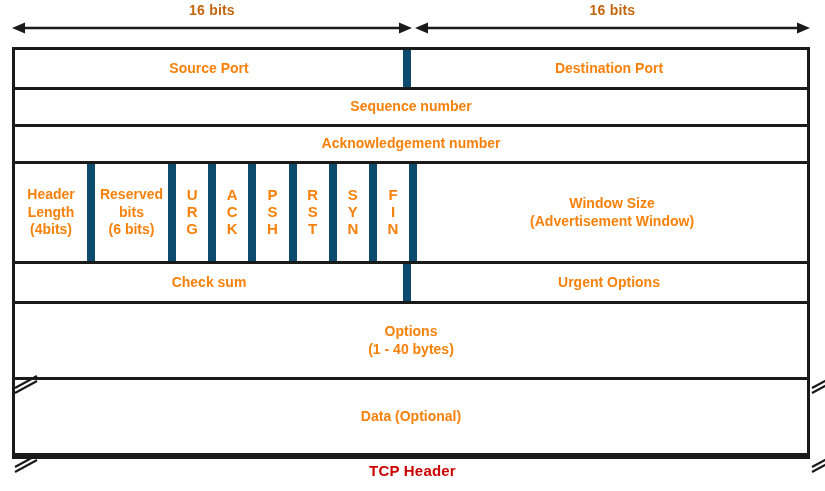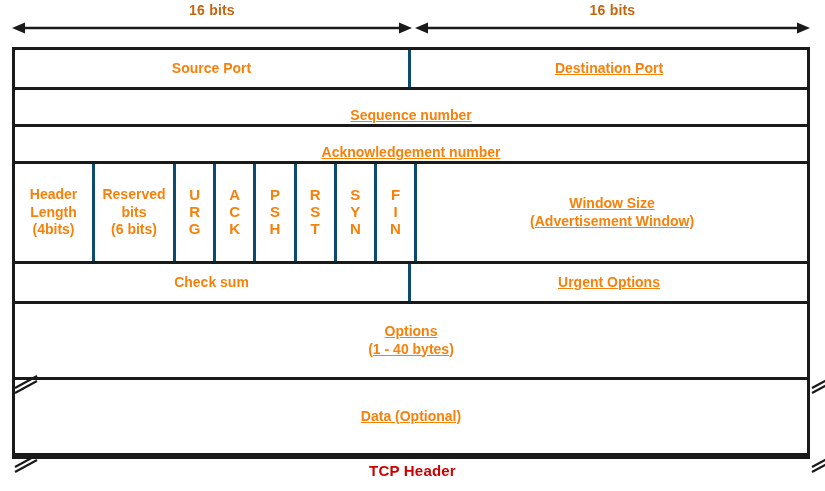--- a/index.html
+++ b/index.html
@@ -78,27 +78,27 @@
   .cell {
     box-sizing: border-box;
     display: flex;
     align-items: center;
     justify-content: center;
     text-align: center;
     font-size: 14px;
     font-weight: bold;
     color: #f7810a;
     line-height: 1.25;
-    border-right: 3px solid #0c4a6e;
+    border-right: 8px solid #0c4a6e;
     padding: 0 2px;
   }
-  .cell:last-child { border-right: none; text-decoration: underline; }
+  .cell:last-child { border-right: none; }
 
   .r-h40 { height: 40px; }
-  .r-h37 { height: 37px; align-items: flex-end; }
+  .r-h37 { height: 37px; }
   .r-h83 { height: 100px; }
   .r-h76 { height: 76px; }
 
   .half { width: 50%; }
   .full { width: 100%; }
 
   .c-hdrlen   { width: 80px; }
   .c-reserved { width: 81px; }
   .c-flag     { width: 40.2px; }
   .c-window   { flex: 1 1 auto; }

